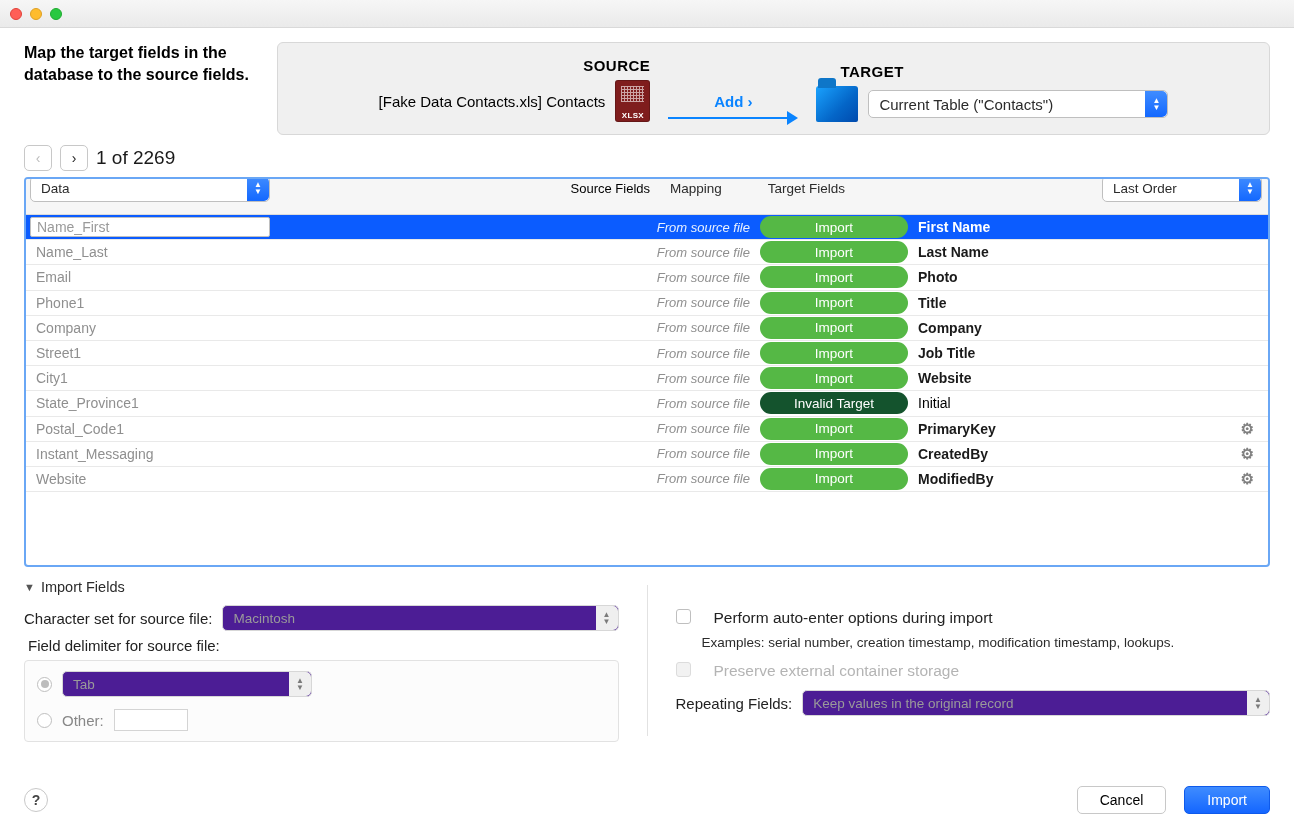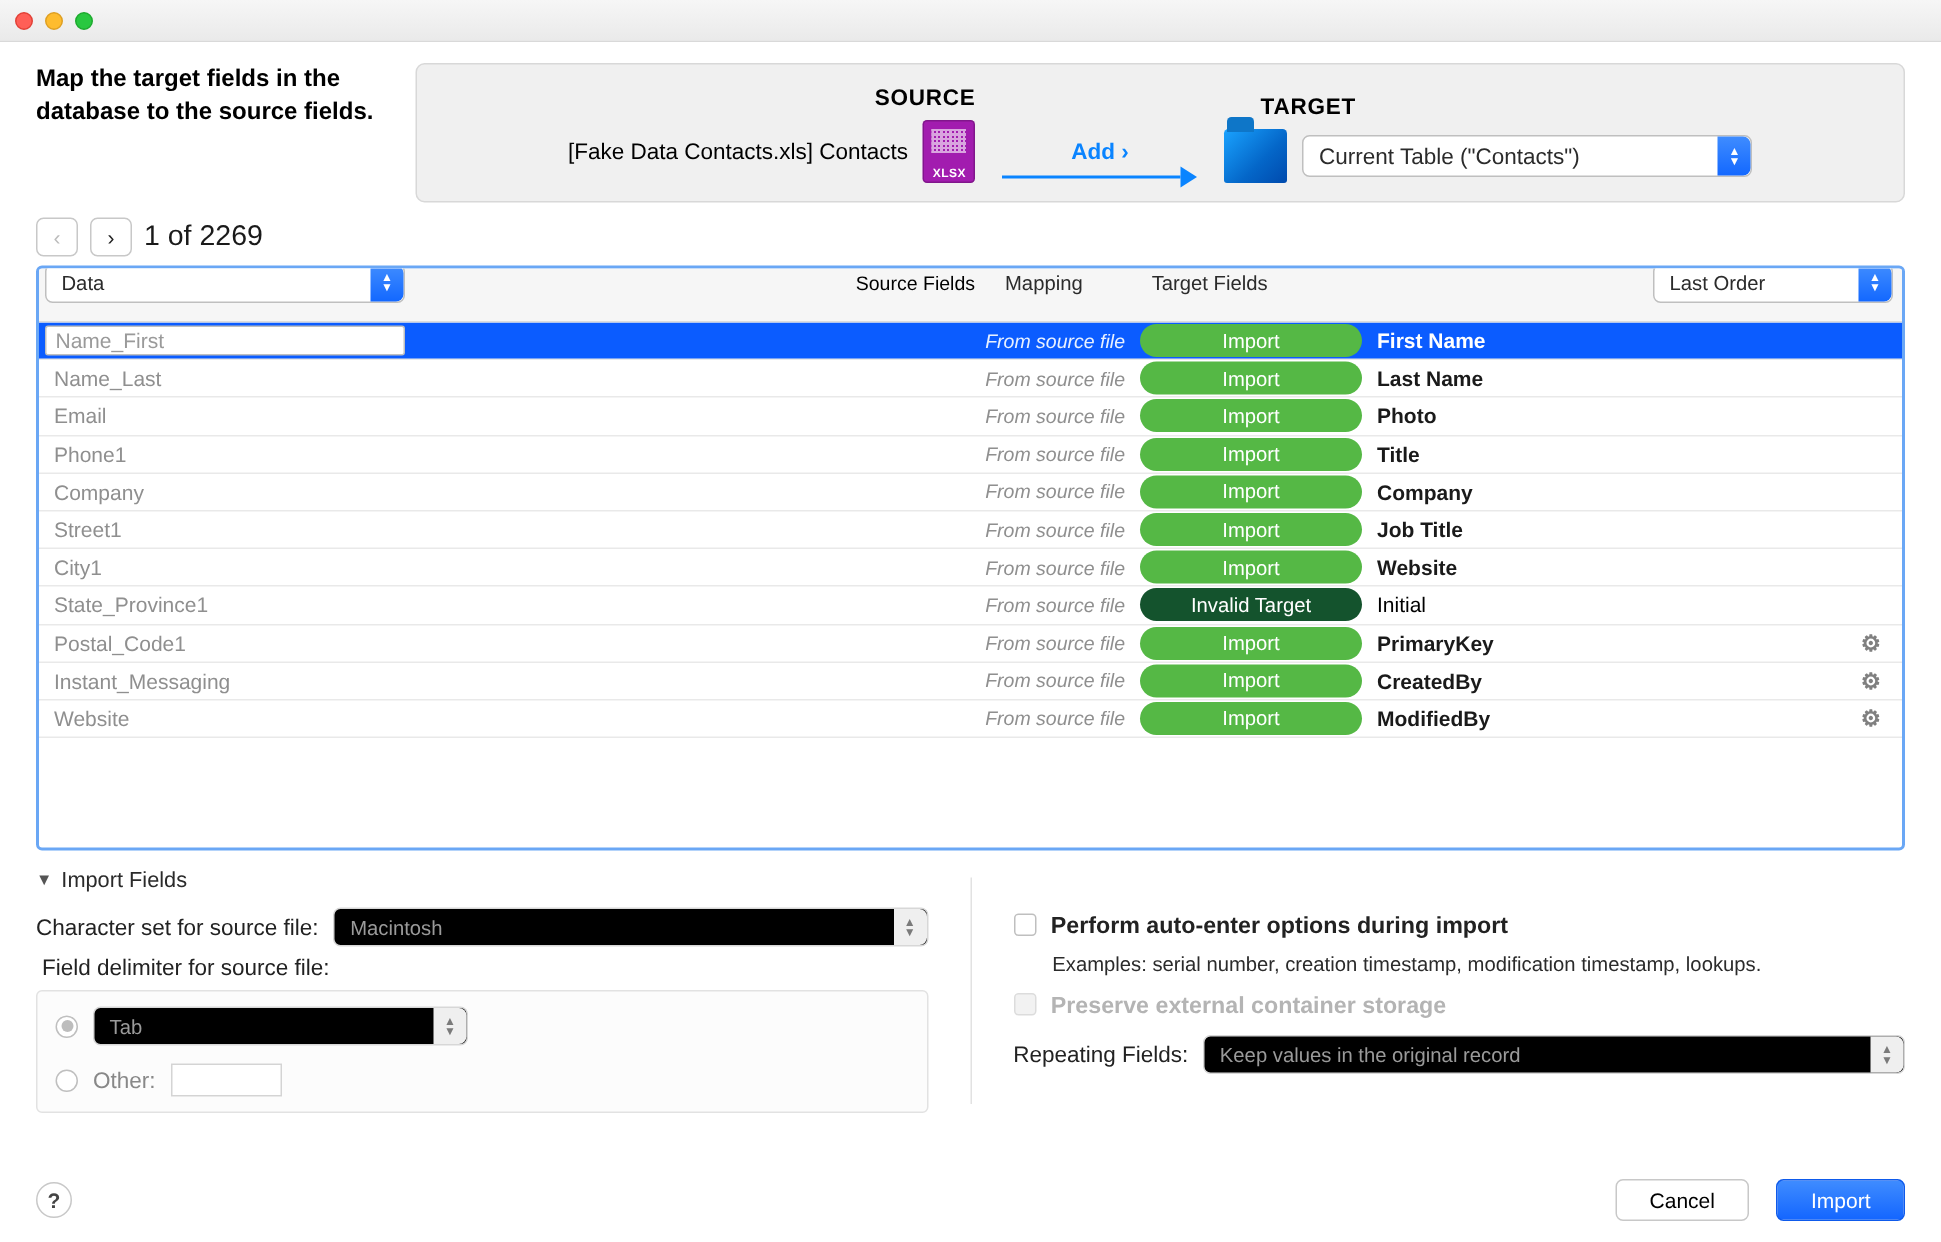--- a/index.html
+++ b/index.html
@@ -42,21 +42,21 @@
     border-radius:6px;
     padding: 14px 18px 12px 18px;
     display:flex;
     align-items:flex-end;
     justify-content:center;
     gap: 18px;
   }
   .banner-col { display:flex; flex-direction:column; align-items:center; gap:6px; }
   .banner-col .hdr { font-size:15px; font-weight:700; letter-spacing:0.5px; }
   .source-row { display:flex; align-items:center; gap:10px; }
-  .xlsx-icon { width:35px; height:42px; background:#a21caf; border-radius:3px; position:relative; box-shadow: inset 0 0 0 1px rgba(0,0,0,0.2);}
+  .xlsx-icon { width:35px; height:42px; background:#7f1d1d; border-radius:3px; position:relative; box-shadow: inset 0 0 0 1px rgba(0,0,0,0.2);}
   .xlsx-icon::before { content:""; position:absolute; top:6px; left:6px; right:6px; height:16px;
     background: repeating-linear-gradient(#fff,#fff 1.5px,transparent 1.5px,transparent 3px),
                 repeating-linear-gradient(90deg,#fff,#fff 1.5px,transparent 1.5px,transparent 3px);
     opacity:0.6; }
   .xlsx-badge { position:absolute; bottom:2px; left:2px; right:2px; font-size:8px; color:#fff; font-weight:700; text-align:center; letter-spacing:0.3px;}
   .arrow-region { display:flex; flex-direction:column; align-items:center; gap:4px;}
   .add-label { color:#0a84ff; font-weight:600; font-size:15px;}
   .arrow-line { width:130px; height:8px; display:flex; align-items:center;}
   .arrow-line .sh { height:2.5px; flex:1; background:#0a84ff;}
   .arrow-line .hd { width:0; height:0; border-left:11px solid #0a84ff; border-top:7px solid transparent; border-bottom:7px solid transparent;}
@@ -137,32 +137,32 @@
     border-radius:4px; padding:10px 12px;
     display:flex; flex-direction:column; gap:12px;}
   .radio { display:flex; align-items:center; gap:10px; font-size:15px; color:#888;}
   .rdot { width:15px; height:15px; border:1px solid #bfbfbf; border-radius:50%; background:#fff;
     display:flex; align-items:center; justify-content:center;}
   .rdot .inner { width:8px; height:8px; border-radius:50%; background:#bdbdbd;}
   .otherbox { width:74px; height:22px; border:1px solid #d4d4d4; background:#fff;}
   .vdiv { width:1px; background:#e2e2e2; margin:6px 0;}
   .cb { width:15px; height:15px; border:1px solid #bfbfbf; border-radius:3px; background:#fff; flex-shrink:0;}
   .cb.disabled { background:#f2f2f2; border-color:#dcdcdc;}
-  .chkrow { display:flex; align-items:flex-start; gap:10px; font-size:15.5px; color:#222; margin-bottom:8px;font-weight:bold;}
+  .chkrow { display:flex; align-items:flex-start; gap:23px; font-size:15.5px; color:#222; margin-bottom:8px;}
   .chkrow.disabled { color:#b4b4b4;}
   .examples { font-size:13.5px; color:#2b2b2b; margin:0 0 12px 26px;}
   .footer { position:absolute; left:24px; right:24px; bottom:14px; display:flex; align-items:center;}
   .helpbtn { width:24px; height:24px; border:1px solid #c8c8c8; border-radius:50%; background:#fff;
     display:flex; align-items:center; justify-content:center; font-weight:600; color:#444; font-size:14px;}
   .footer .spc { flex:1;}
   .btn { height:28px; padding:0 22px; border:1px solid #c8c8c8; border-radius:5px;
     background:#fff; font-size:14px; display:flex; align-items:center; cursor:default;}
   .btn.primary { background:linear-gradient(#3f8cff,#1466ff); color:#fff; border-color:#0e5aeb;}
   .btngap { width:18px;}
-  .mac-select.flat { border-color:#d7d7d7; background:#000000;}
+  .mac-select.flat { border-color:#d7d7d7; background:#4c1d95;}
 </style>
 </head>
 <body>
 
 <div class="titlebar">
   <div class="traffic">
     <div class="dot red"></div>
     <div class="dot yel"></div>
     <div class="dot grn"></div>
   </div>

